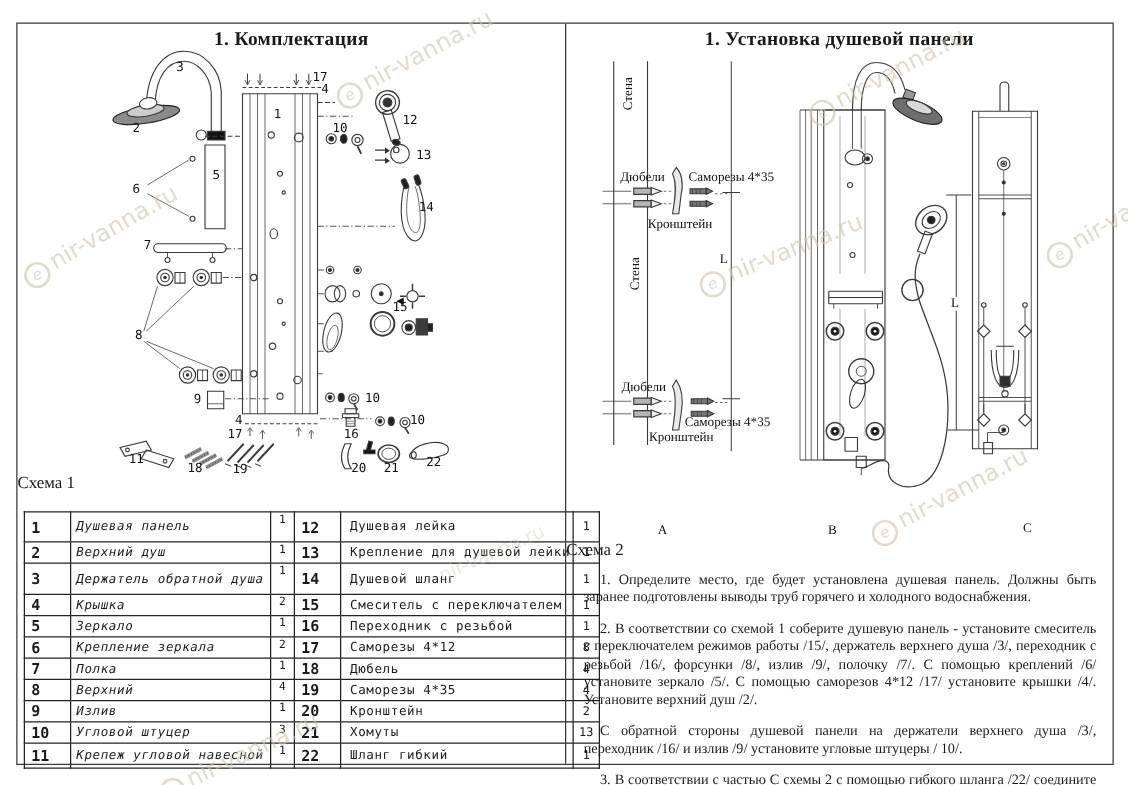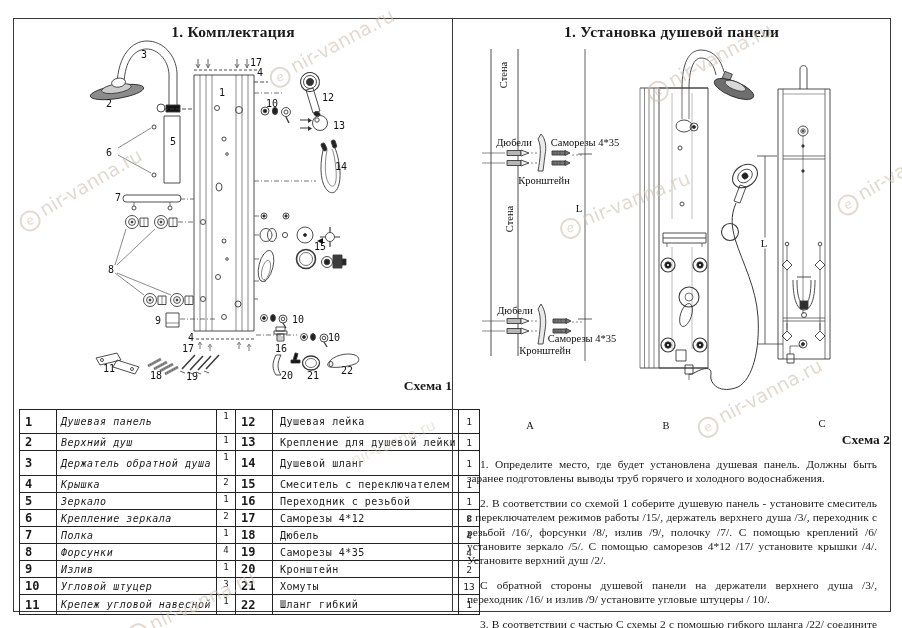--- a/index.html
+++ b/index.html
@@ -14,22 +14,22 @@
   .diag{position:absolute;left:0;top:0;}
   svg{position:absolute;left:0;top:0;}
   svg *{vector-effect:non-scaling-stroke;}
   .lbls{position:absolute;left:0;top:0;width:100%;height:100%;pointer-events:none;}
   .dlabel{position:absolute;transform:translate(-50%,-50%);
     font:10px "DejaVu Sans Mono",monospace;color:#111;white-space:nowrap;}
   #labels2 .dlabel{font:10.5px "Liberation Serif",serif;}
   .dlabel.vert{transform:translate(-50%,-50%) rotate(-90deg);}
   .dlabel.view{font:bold 14px "Liberation Serif",serif;}
   .dlabel.bg{background:#fff;padding:0 2px;font:11px "Liberation Serif",serif;}
-  .caption{position:absolute;left:0;width:100%;text-align:right;
-    font-size:13.5px;font-weight:bold;}
+  .caption{position:absolute;left:0;width:100%;text-align:left;
+    font-size:13.5px;font-weight:normal;}
   #caption1{top:359px;}
   #caption2{top:413px;}
   
   #parts-table{position:absolute;left:5px;top:390px;border-collapse:collapse;
     font-family:"DejaVu Sans Mono",monospace;table-layout:fixed;width:425px;}
   #parts-table td{border:1px solid #222;overflow:hidden;white-space:nowrap;}
   td.c-num{width:30px;font-size:12px;font-weight:bold;padding-left:5px;vertical-align:middle;}
   td.c-name{width:154px;font-size:10px;letter-spacing:.5px;padding-left:4px;vertical-align:middle;font-style:italic;}
   td.c-name2{width:177px;font-size:10px;letter-spacing:.5px;padding-left:7px;vertical-align:middle;}
   td.c-qty{width:16px;font-size:9px;text-align:center;vertical-align:top;}
@@ -302,21 +302,21 @@
           <tr style="height: 15px;">
             <td class="c-num">7</td>
             <td class="c-name">Полка</td>
             <td class="c-qty">1</td>
             <td class="c-num">18</td>
             <td class="c-name2">Дюбель</td>
             <td class="c-qty2">4</td>
           </tr>
           <tr style="height: 15px;">
             <td class="c-num">8</td>
-            <td class="c-name">Форсунки</td>
+            <td class="c-name">Верхний</td>
             <td class="c-qty">4</td>
             <td class="c-num">19</td>
             <td class="c-name2">Саморезы 4*35</td>
             <td class="c-qty2">4</td>
           </tr>
           <tr style="height: 15px;">
             <td class="c-num">9</td>
             <td class="c-name">Излив</td>
             <td class="c-qty">1</td>
             <td class="c-num">20</td>

